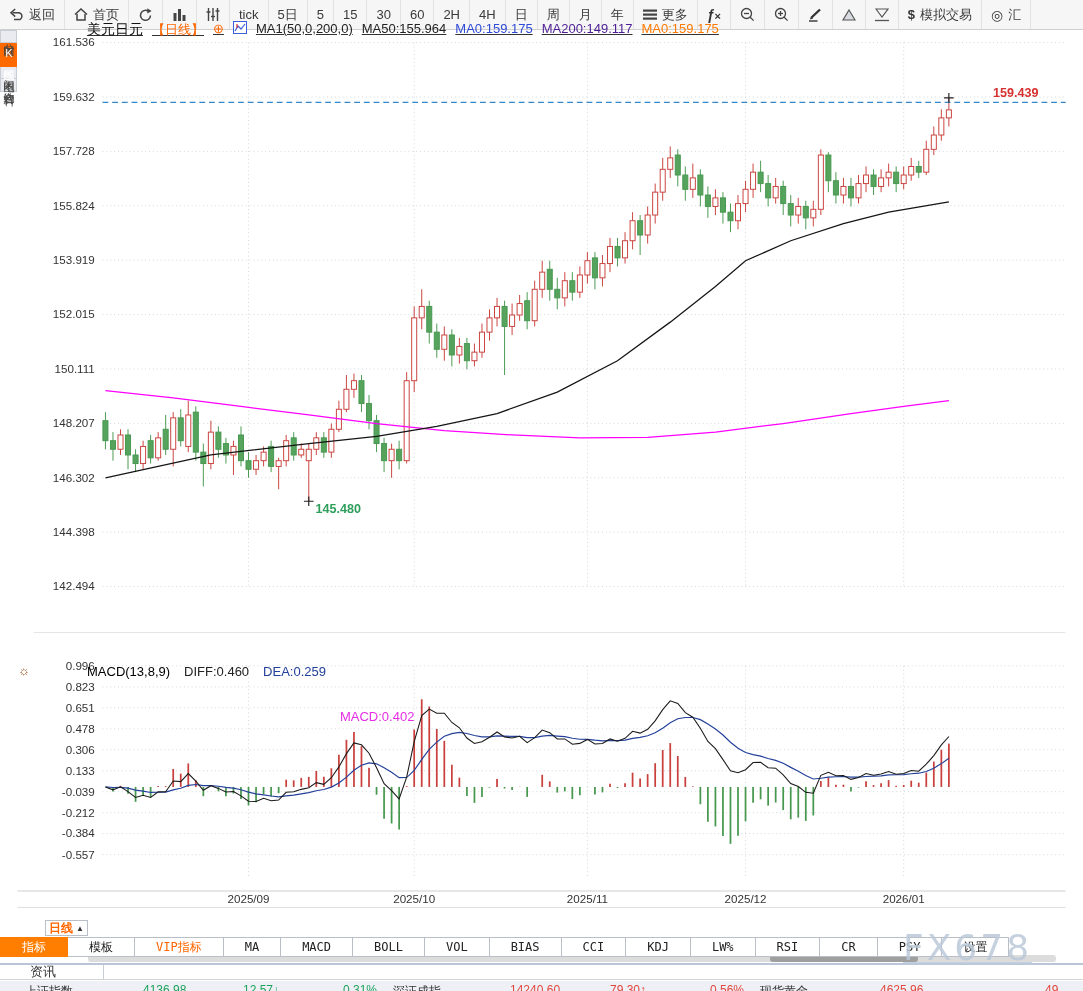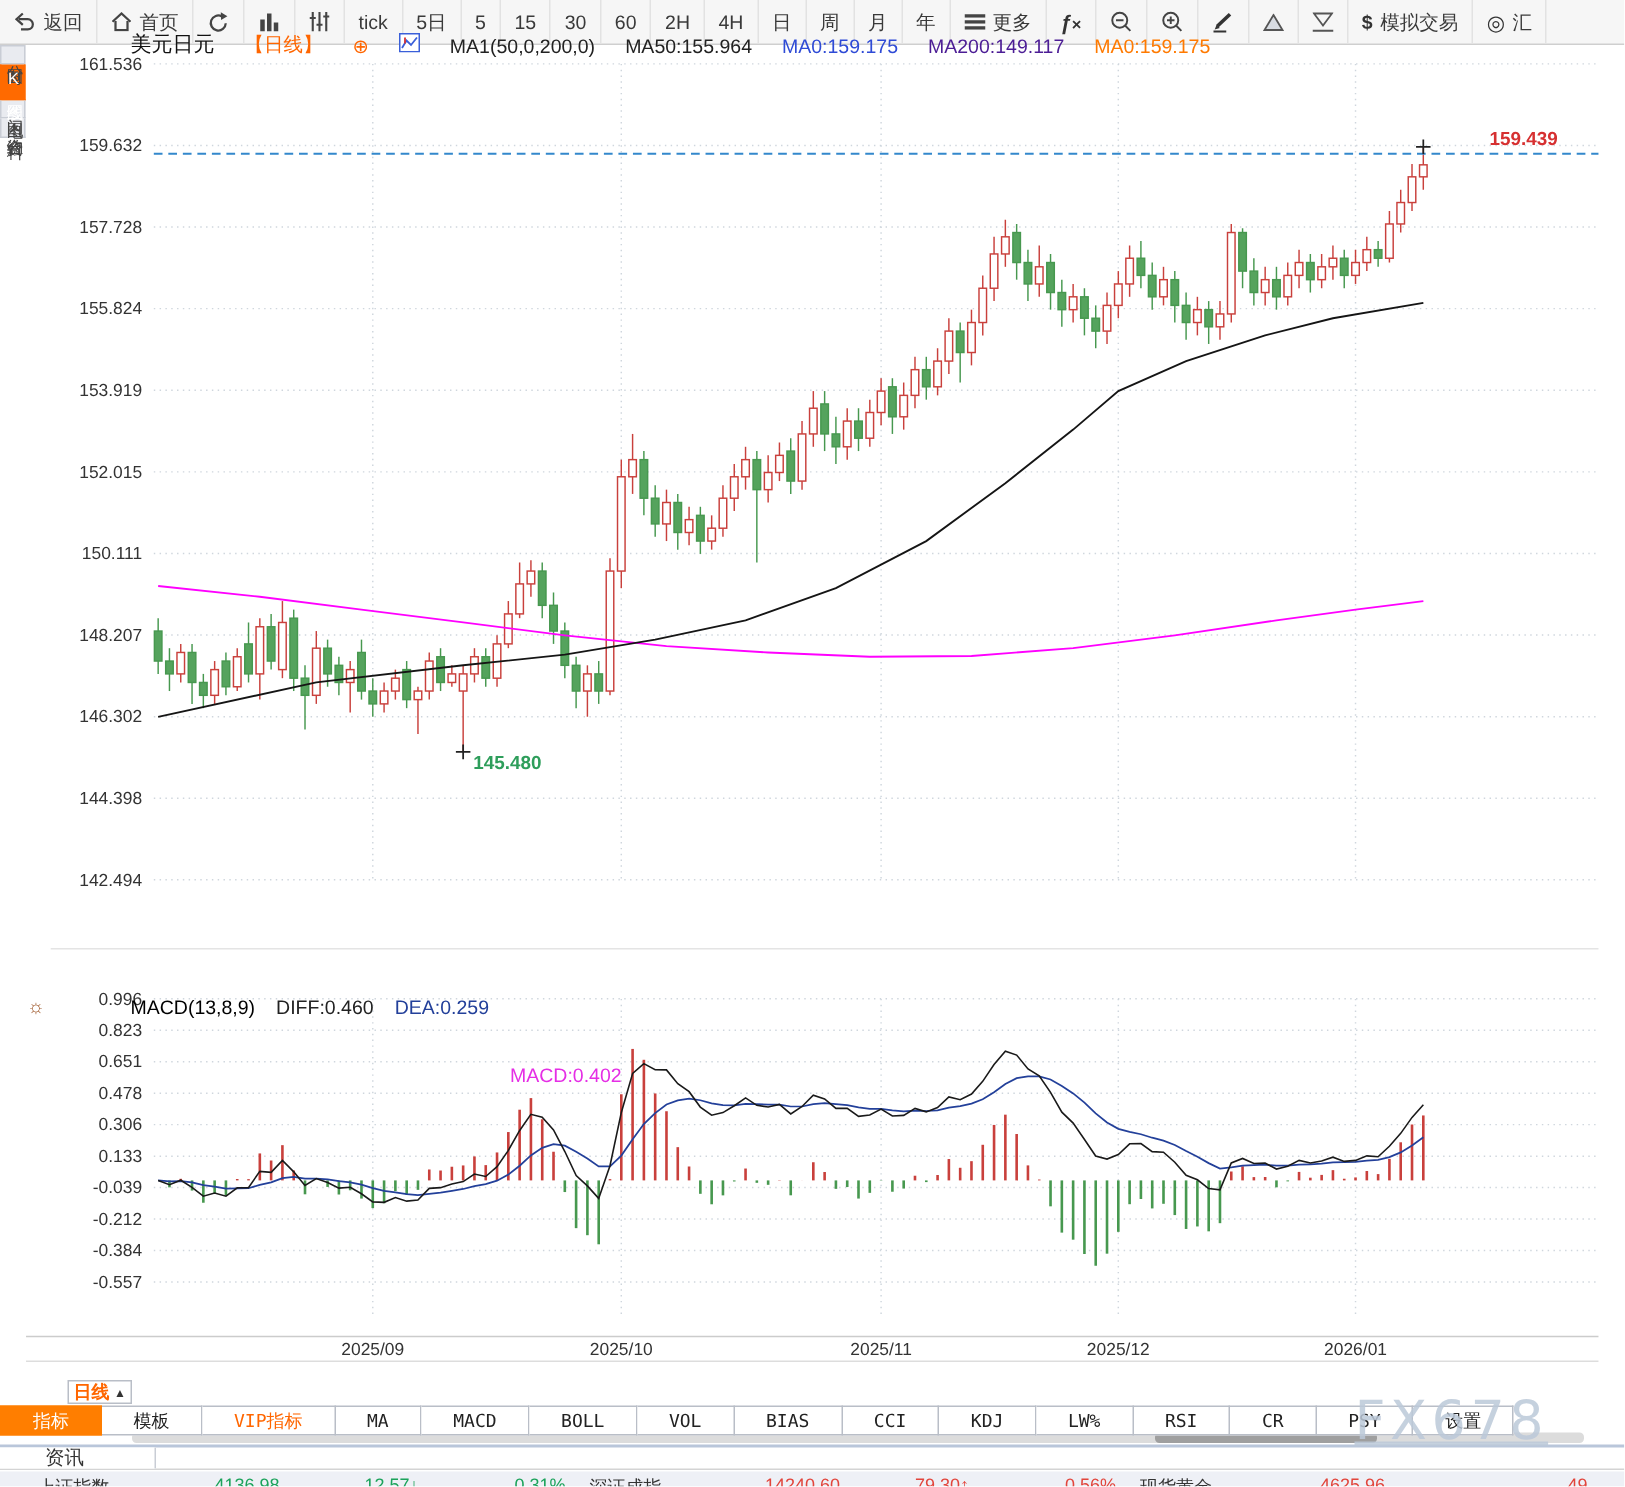--- a/index.html
+++ b/index.html
@@ -20,22 +20,22 @@
   .side-item { width:17px; background:#e9ebf0; border:1px solid #c9cdd5; border-top:none;
                writing-mode:vertical-rl; text-orientation:upright; font-size:11px; color:#444;
                padding:4px 0; text-align:center; letter-spacing:1px; line-height:15px; }
   .side-item:first-child { border-top:1px solid #c9cdd5; }
   .side-item.active { background:#ff6a00; color:#fff; border-color:#ff6a00; }
 
   
   #chart-svg { position:absolute; top:30px; left:0; }
 
   
-  .chart-header { position:absolute; top:21px; left:87px; height:18px; display:flex; align-items:center;
-                  gap:20px; font-size:13px; z-index:7; white-space:nowrap; }
+  .chart-header { position:absolute; top:21px; left:87px; height:18px; display:flex; align-items:flex-start;
+                  gap:9px; font-size:13px; z-index:7; white-space:nowrap;text-decoration:underline; }
   .sym { font-size:14px; color:#111; }
   .per { color:#ff6600; }
   .plus { color:#ff6600; font-size:13px; }
   .ma-set { color:#222; }
   .ma50 { color:#222; }
   .ma0b { color:#2f4bd6; }
   .ma200 { color:#4c1d95; }
   .ma0o { color:#ff7a00; }
 
   .macd-header { position:absolute; top:664px; left:87px; display:flex; gap:14px; font-size:13px; z-index:7; }

